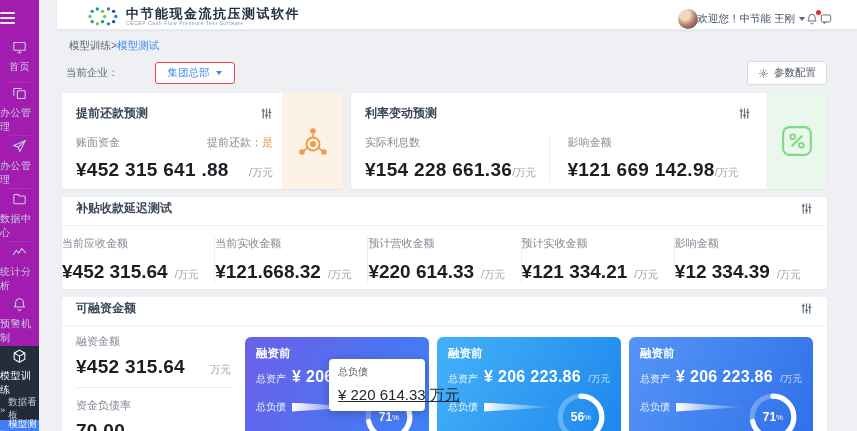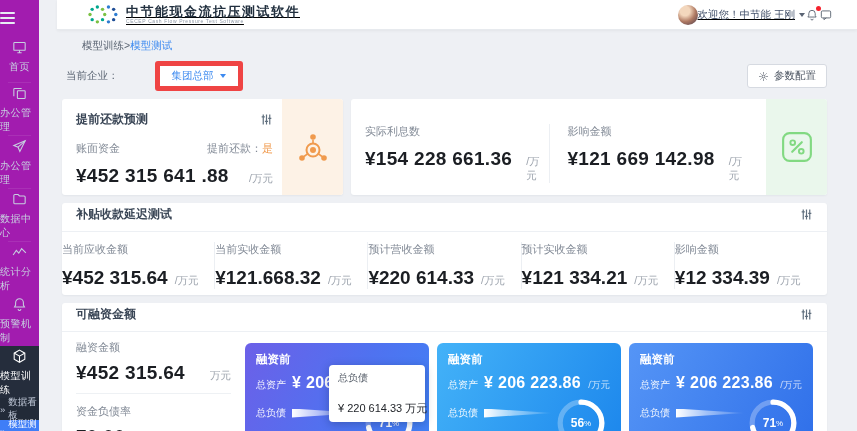--- a/index.html
+++ b/index.html
@@ -13,41 +13,41 @@
   .burger .bars span { display:block; width:15px; height:2px; background:#e7ecf4; border-radius:1px; }
   .side-item { height:52px; display:flex; flex-direction:column; align-items:center; justify-content:center; gap:4px; color:#c7d0e0; cursor:pointer; }
   .side-item svg { width:17px; height:17px; }
   .side-item .lbl { font-size:10px; letter-spacing:.5px; }
   .side-sep { height:1px; background:rgba(255,255,255,.09); margin:0 8px; }
   .side-item.parent-active { background:#252d3c; }
   .side-sub { height:22px; display:flex; align-items:center; justify-content:center; gap:3px; font-size:9.5px; color:#c3cbdb; cursor:pointer; background:#222a38; }
   .side-sub.active { background:#3f7ef7; color:#fff; }
 
   
-  .topbar { position:absolute; left:57px; top:0; right:0; height:30px; background:#fff; display:flex; align-items:center; padding:0 24px 0 30px; border-bottom:1px solid #e7eaee; box-shadow:0 1px 3px rgba(0,0,0,.05); z-index:10;text-decoration:underline; }
+  .topbar { position:absolute; left:57px; top:0; right:0; height:30px; background:#fff; display:flex; align-items:flex-end; padding:0 24px 0 30px; border-bottom:1px solid #e7eaee; box-shadow:0 1px 3px rgba(0,0,0,.05); z-index:10; }
   .logo { display:flex; align-items:center; gap:7px; }
   .brand-text { display:flex; flex-direction:column; line-height:1.1; }
   .brand-title { font-size:13px; font-weight:700; color:#22303f; letter-spacing:1.5px; }
   .brand-sub { font-size:5px; color:#8d97a5; letter-spacing:.6px; }
   .top-right { margin-left:auto; display:flex; align-items:center; }
   .avatar { width:20px; height:20px; border-radius:50%; background:radial-gradient(circle at 35% 30%, #f3d7bd 25%, #b07a63 55%, #41354a 100%); cursor:pointer; }
   .welcome { font-size:10.5px; color:#42506a; display:flex; align-items:center; gap:4px; cursor:pointer; }
   .caret-dn { width:0; height:0; border-left:3.5px solid transparent; border-right:3.5px solid transparent; border-top:4px solid #5a6474; }
   .icon-btn { position:relative; cursor:pointer; display:flex; }
   .icon-btn svg { width:14px; height:14px; }
   .red-dot { position:absolute; right:-2px; top:-2px; width:5px; height:5px; background:#f5222d; border-radius:50%; }
 
   
   .content { position:absolute; left:57px; top:30px; right:0; bottom:0; padding:6px 30px 0 5px; }
-  .breadcrumb { font-size:10.5px; margin:3px 0 0 20px; color:#5b6573; }
+  .breadcrumb { font-size:10.5px; margin:3px 0 0 7px; color:#5b6573; }
   .breadcrumb .cur { color:#3d8af0; }
   .crumb-link { cursor:pointer; }
   .toolbar { display:flex; align-items:center; margin:8px 0 8px 4px;gap:30px; }
   .company-label { font-size:10.5px; color:#5b6573; margin-right:6px; }
-  .company-btn { display:flex; align-items:center; gap:6px; border:5px solid #ef4444; color:#3d8af0; background:#fff; font-size:10.5px; padding:3px 12px; border-radius:3px; cursor:pointer; }
+  .company-btn { display:flex; align-items:center; gap:6px; border:1px solid #ef4444; color:#3d8af0; background:#fff; font-size:10.5px; padding:3px 12px; border-radius:3px; cursor:pointer; }
   .caret-blue { width:0; height:0; border-left:3.5px solid transparent; border-right:3.5px solid transparent; border-top:4px solid #3d8af0; }
   .config-btn { margin-left:auto; display:flex; align-items:center; gap:5px; background:#fff; border:1px solid #d6dae1; border-radius:3px; font-size:10.5px; color:#4a5360; padding:4px 10px; cursor:pointer; }
   .config-btn svg { width:11px; height:11px; }
 
   .card { background:#fff; border-radius:3px; box-shadow:0 1px 2px rgba(20,35,60,.05); }
   .card-title { font-size:12px; font-weight:700; color:#3a4656; }
   .tune { cursor:pointer; display:flex; }
   .tune svg { width:13px; height:13px; }
 
   .row1 { display:flex; gap:8px; }
@@ -63,21 +63,21 @@
   .unit { font-size:10.5px; color:#9aa1ab; }
   .side-panel { position:absolute; right:0; top:0; bottom:0; width:61px; border-radius:0 3px 3px 0; display:flex; align-items:center; justify-content:center; }
   .panel-orange { background:#fdf2e6; }
   .panel-green { background:#eaf7ec; }
 
   .card-b { flex:1; height:96px; position:relative; padding:12px 14px; }
   .card-b .inner { margin-right:62px; }
   .b-cols { display:flex; margin-top:13px; }
   .b-col { flex:1; }
   .b-col + .b-col { border-left:1px solid #eceff3; padding-left:18px; }
-  .b-val-row { display:flex; align-items:baseline; gap:14px; margin-top:9px; }
+  .b-val-row { display:flex; align-items:baseline; margin-top:9px; }
 
   .card-c { margin-top:8px; height:92px; }
   .c-head { display:flex; align-items:center; justify-content:space-between; padding:3px 14px 8px; border-bottom:1px solid #edf0f4; }
   .c-cols { display:flex; padding:10px 0 0; }
   .stat-col { flex:1; }
   .stat-col + .stat-col { border-left:1px solid #eceff3; }
   .stat-val-row { display:flex; align-items:baseline; gap:7px; margin-top:10px; }
   .stat-val { font-size:19px; font-weight:600; color:#1b1e23; white-space:nowrap; }
 
   .card-d { margin-top:8px; height:150px; }
@@ -103,21 +103,21 @@
   .bar { height:9px; clip-path:polygon(0 0,100% 50%,0 100%); }
   .bar-debt { width:68px; background:linear-gradient(90deg,#ffffff 0%,rgba(255,255,255,.5) 45%,rgba(255,255,255,.05) 100%); }
   .donut-col { width:58px; display:flex; flex-direction:column; align-items:center; margin-top:-2px; }
   .donut-wrap { position:relative; width:50px; height:50px; }
   .donut-wrap svg { width:50px; height:50px; }
   .donut-txt { position:absolute; inset:0; display:flex; align-items:center; justify-content:center; font-weight:700; font-size:12px; }
   .donut-txt .pc { font-size:8px; font-weight:400; }
 
   .tooltip { position:absolute; left:84px; top:22px; width:96px; background:#fff; border-radius:4px; box-shadow:0 2px 10px rgba(10,20,50,.28); padding:6px 9px; z-index:8; }
   .tt-title { font-size:10px; color:#555d68; }
-  .tt-val { font-size:11px; color:#23262b; margin-top:16px; white-space:nowrap; }
+  .tt-val { font-size:15px; color:#23262b; margin-top:7px; white-space:nowrap;text-decoration:underline; }
 </style>
 </head>
 <body>
 
 <div class="sidebar">
   <div class="burger">
       <span class="bars">
         <span></span>
         <span></span>
         <span></span>
@@ -284,20 +284,28 @@
           <circle cx="17" cy="6" r="2.8" fill="#F09A4D"></circle>
             <circle cx="6" cy="27" r="2.8" fill="#F09A4D"></circle>
             <circle cx="28" cy="27" r="2.8" fill="#F09A4D"></circle>
           <path d="M17 12.5V8.8M11.5 22.8l-3.5 2.7M22.5 22.8l3.5 2.7" stroke="#F09A4D" stroke-width="1.6"></path>
         </svg>
       </div>
     </div>
 
     <div class="card card-b">
       <div class="inner">
+        <div class="head-row">
+          <span class="card-title">利率变动预测</span>
+          <span class="tune">
+            <svg viewBox="0 0 14 14" fill="none" stroke="#61707f" stroke-width="1.3">
+                <path d="M3.5 1.5v11M7 1.5v11M10.5 1.5v11M1.8 4.2h3.4M5.3 9h3.4M8.8 5.8h3.4"></path>
+              </svg>
+          </span>
+        </div>
         <div class="b-cols">
           <div class="b-col">
             <div class="f-label">实际利息数</div>
             <div class="b-val-row">
               <span class="big-val">¥154 228 661.36</span>
               <span class="unit">/万元</span>
             </div>
           </div>
           <div class="b-col">
             <div class="f-label">影响金额</div>

